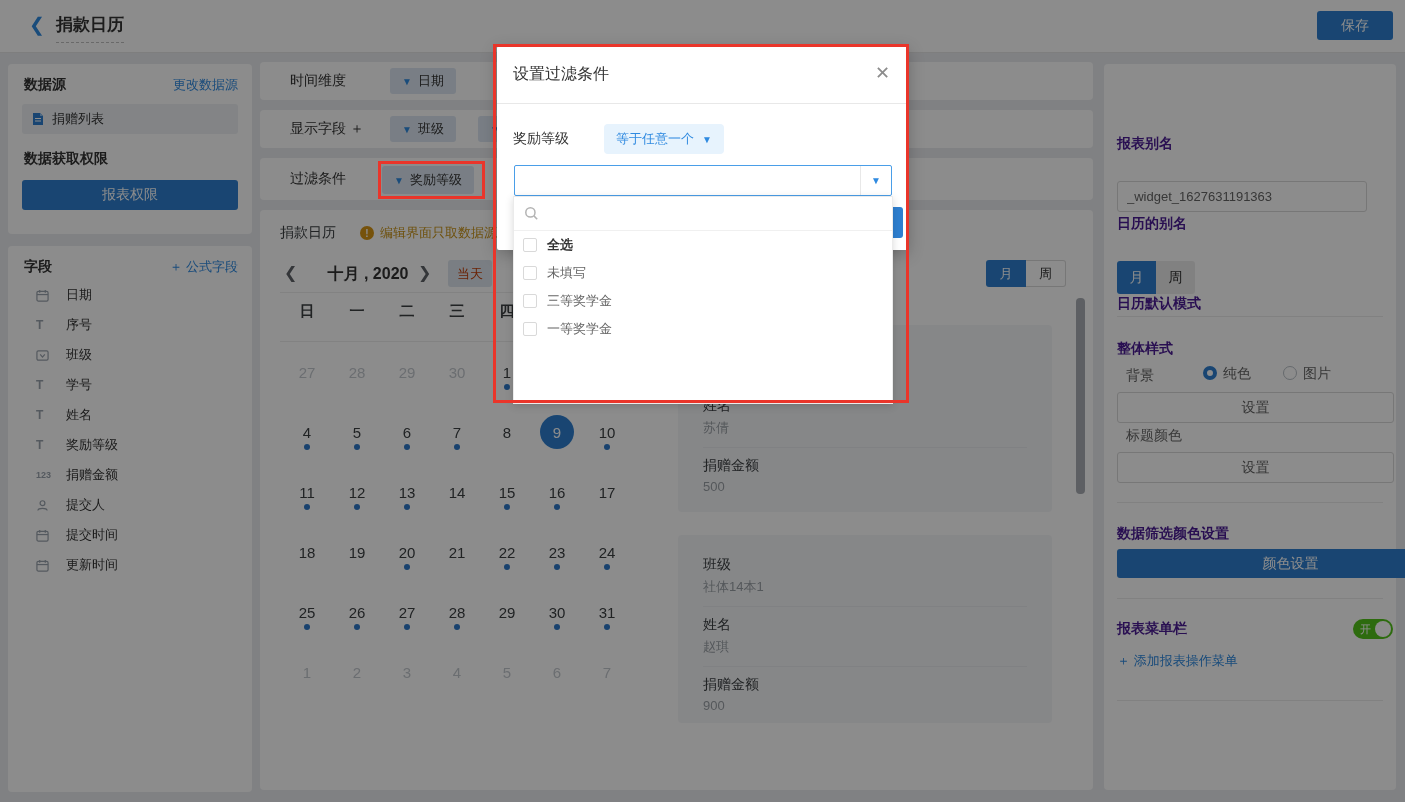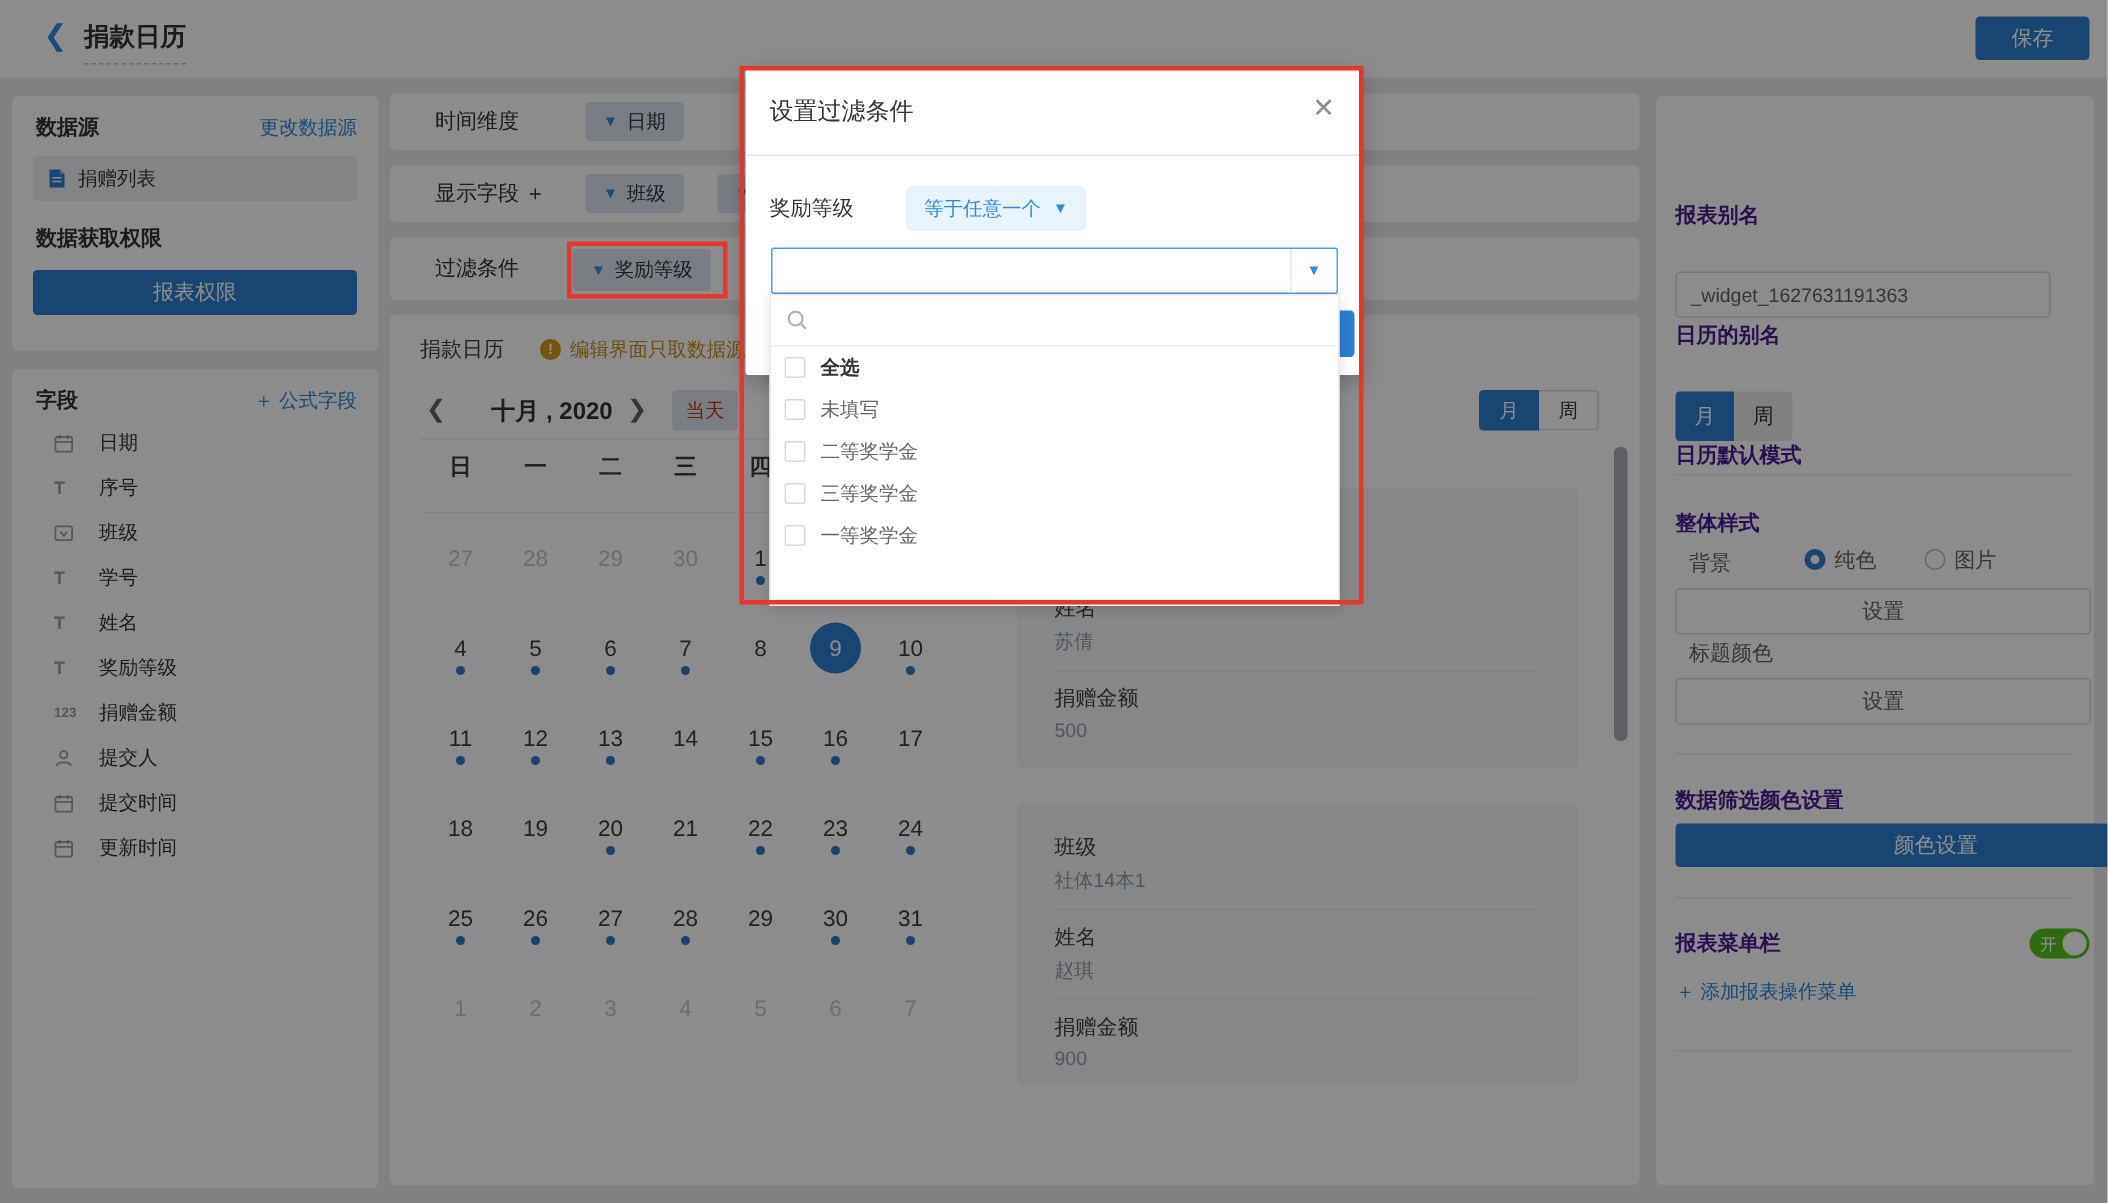--- a/index.html
+++ b/index.html
@@ -533,24 +533,20 @@
         <div class="opt opt-first">
           <span class="cbx"></span>
           <span class="opt-label">全选</span>
         </div>
         <div class="opt">
           <span class="cbx"></span>
           <span class="opt-label">未填写</span>
         </div>
         <div class="opt">
           <span class="cbx"></span>
-          <span class="opt-label">二等奖学金</span>
-        </div>
-        <div class="opt">
-          <span class="cbx"></span>
           <span class="opt-label">三等奖学金</span>
         </div>
         <div class="opt">
           <span class="cbx"></span>
           <span class="opt-label">一等奖学金</span>
         </div>
       </div>
   </div>
 
   <div class="anno anno-modal"></div>

